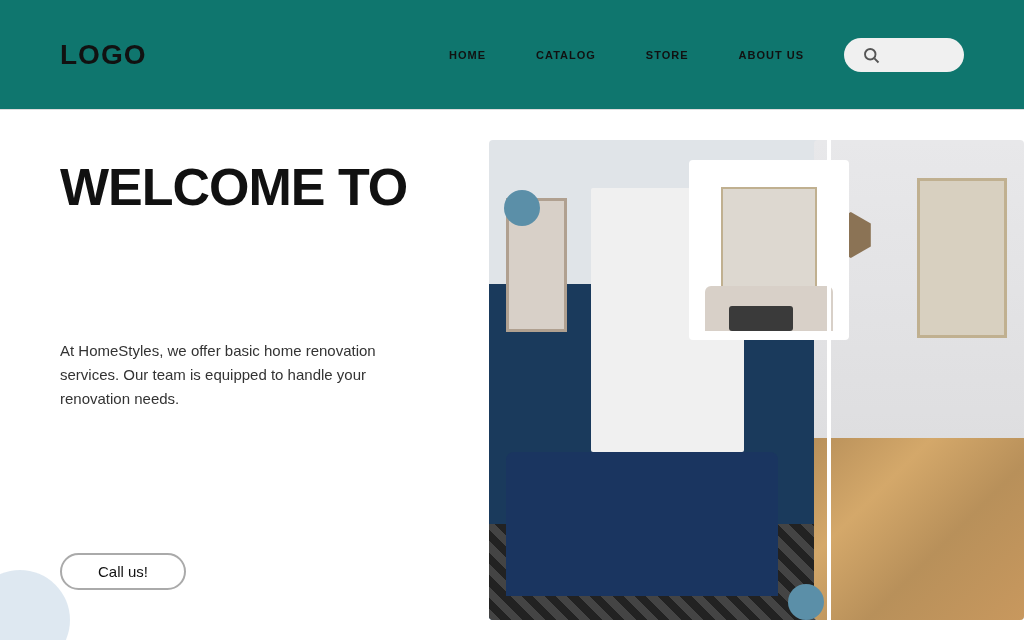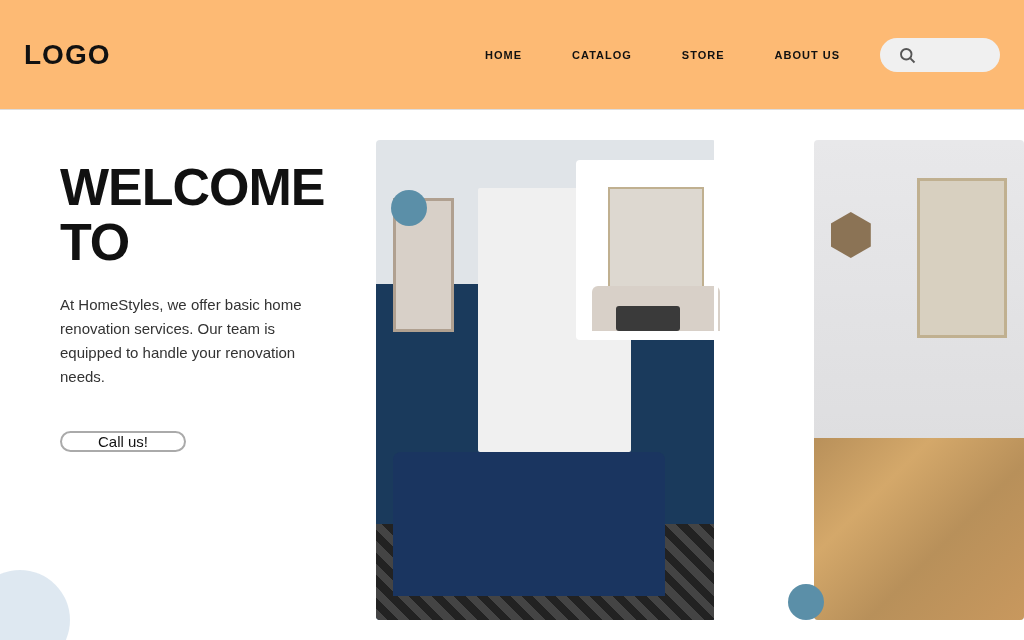--- a/index.html
+++ b/index.html
@@ -9,24 +9,24 @@
       background: #fff;
       width: 1024px;
       height: 640px;
       overflow: hidden;
     }
 
     
     .header {
       display: flex;
       align-items: center;
-      padding: 0 24px;
+      padding: 0 60px;
       height: 110px;
       border-bottom: 1px solid #ddd;
-      background: #fdba74;
+      background: #0f766e;
       text-align: right;
     }
 
     .logo {
       font-size: 28px;
       font-weight: 900;
       color: #111;
       letter-spacing: 1px;
       margin-right: auto;
     }
@@ -67,25 +67,25 @@
     
     .main {
       display: flex;
       height: calc(640px - 110px);
       position: relative;
       overflow: hidden;
     }
 
     
     .left-content {
-      width: 376px;
+      width: 489px;
       padding: 50px 60px 50px 60px;
       display: flex;
       flex-direction: column;
-      justify-content: flex-start;
+      justify-content: space-between;
       flex-shrink: 0;
       position: relative;
       z-index: 2;
     }
 
     .headline {
       font-size: 52px;
       font-weight: 900;
       color: #111;
       line-height: 1.05;
@@ -96,21 +96,21 @@
     .description {
       font-size: 15px;
       color: #333;
       line-height: 1.6;
       margin-bottom: 42px;
       max-width: 320px;
     }
 
     .cta-button {
       display: inline-block;
-      padding: 0 36px;
+      padding: 8px 36px;
       border: 2px solid #aaa;
       border-radius: 28px;
       background: transparent;
       font-size: 15px;
       font-weight: 500;
       color: #111;
       cursor: pointer;
       width: fit-content;
     }
 

